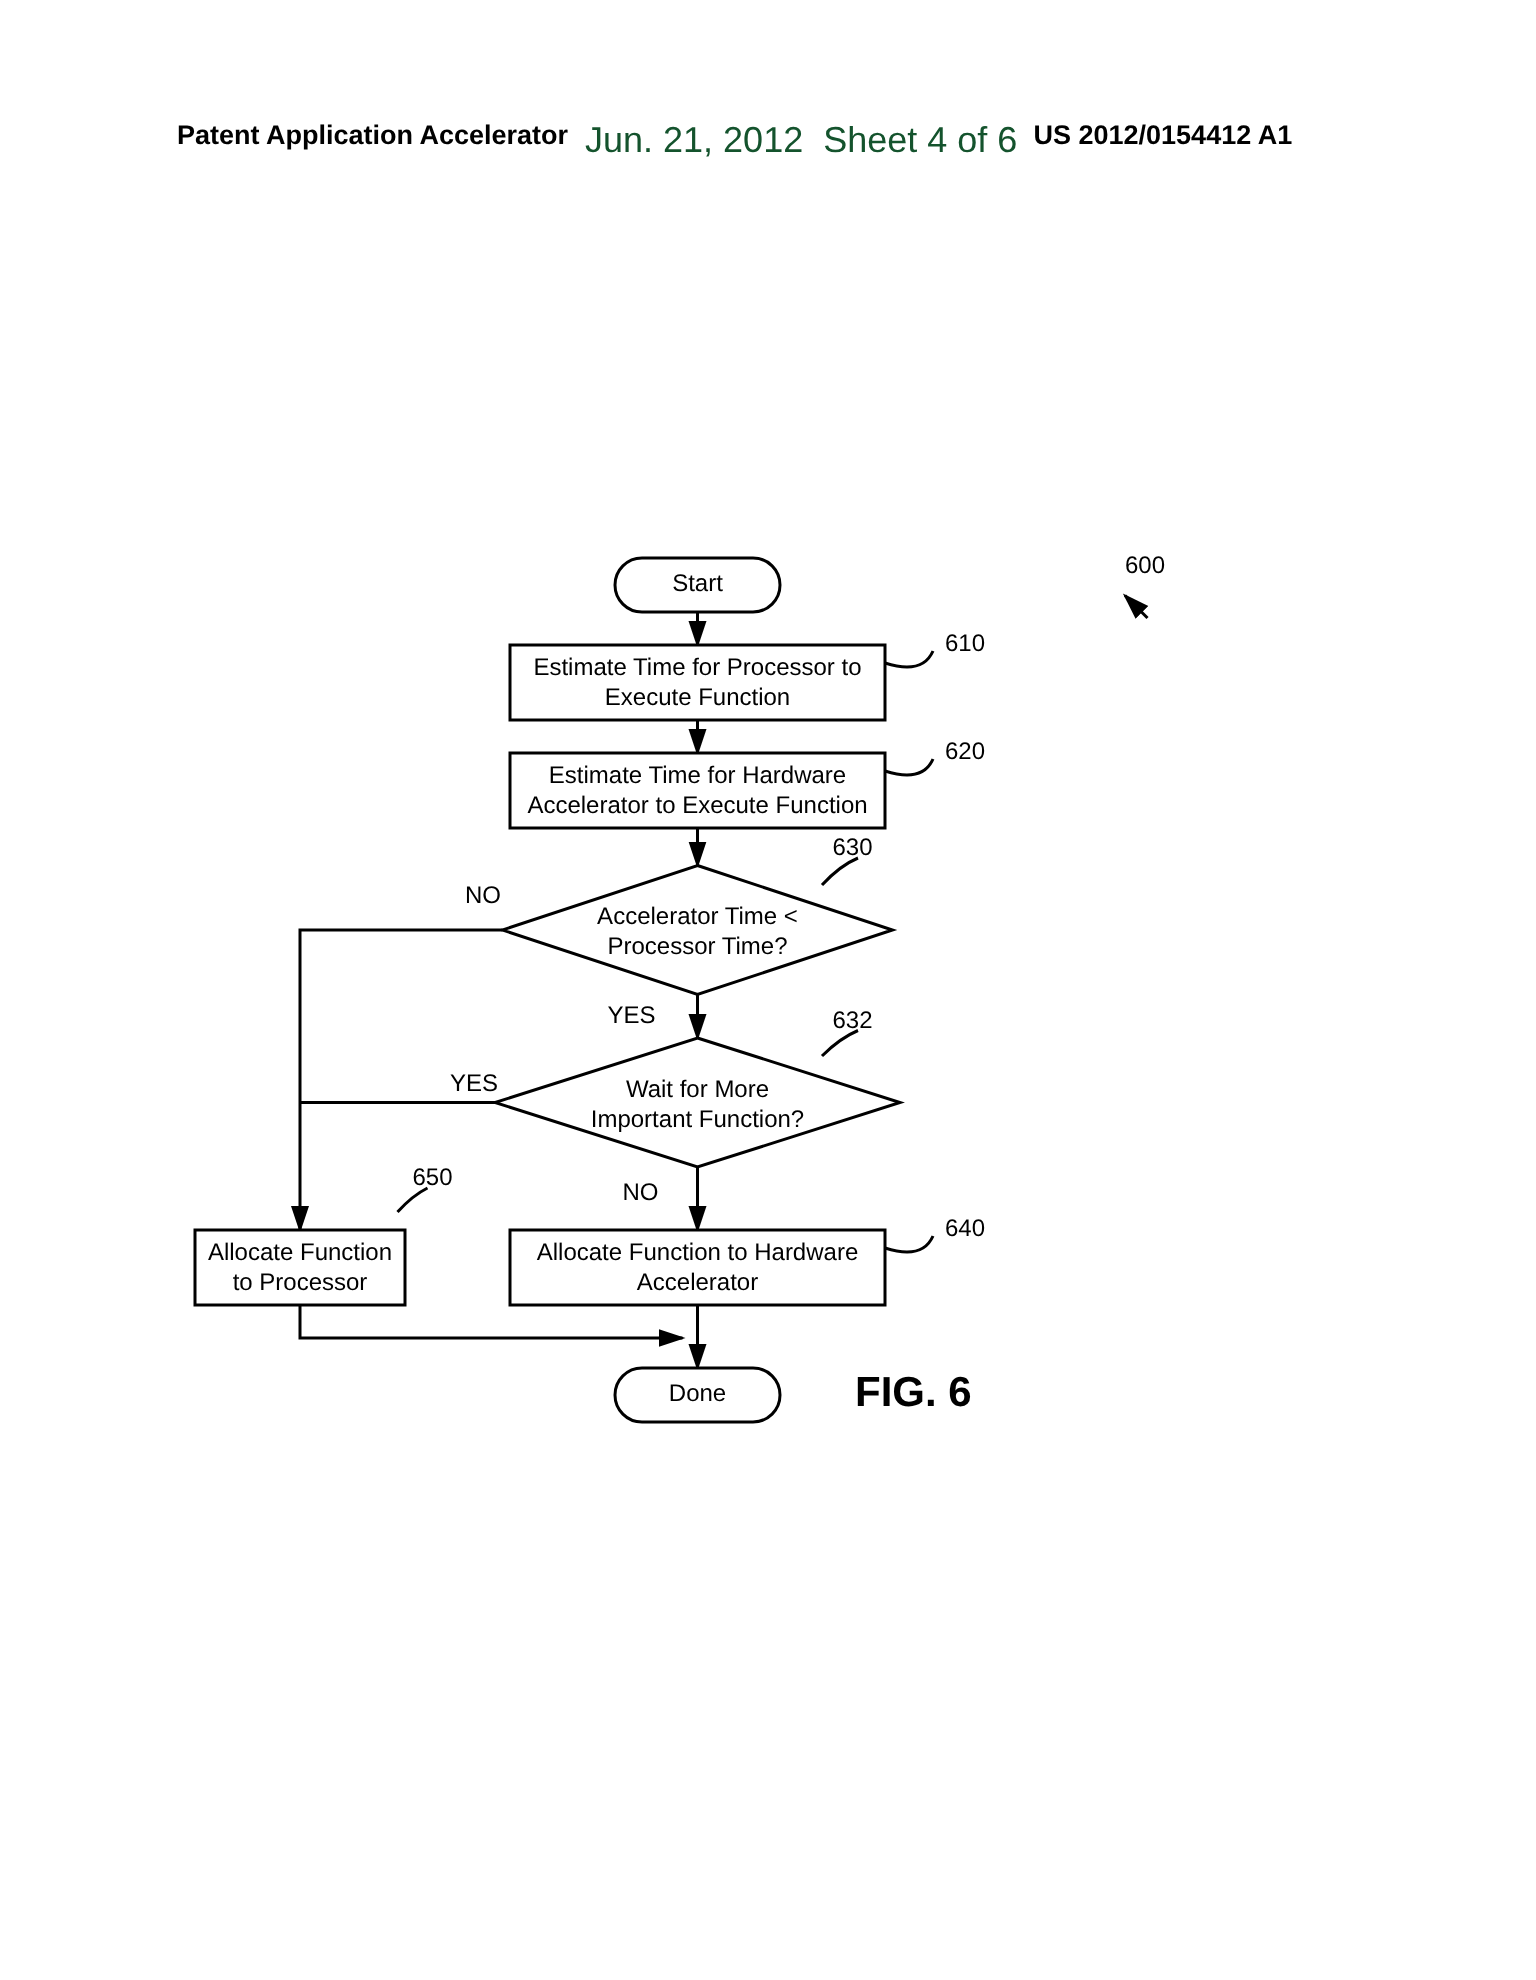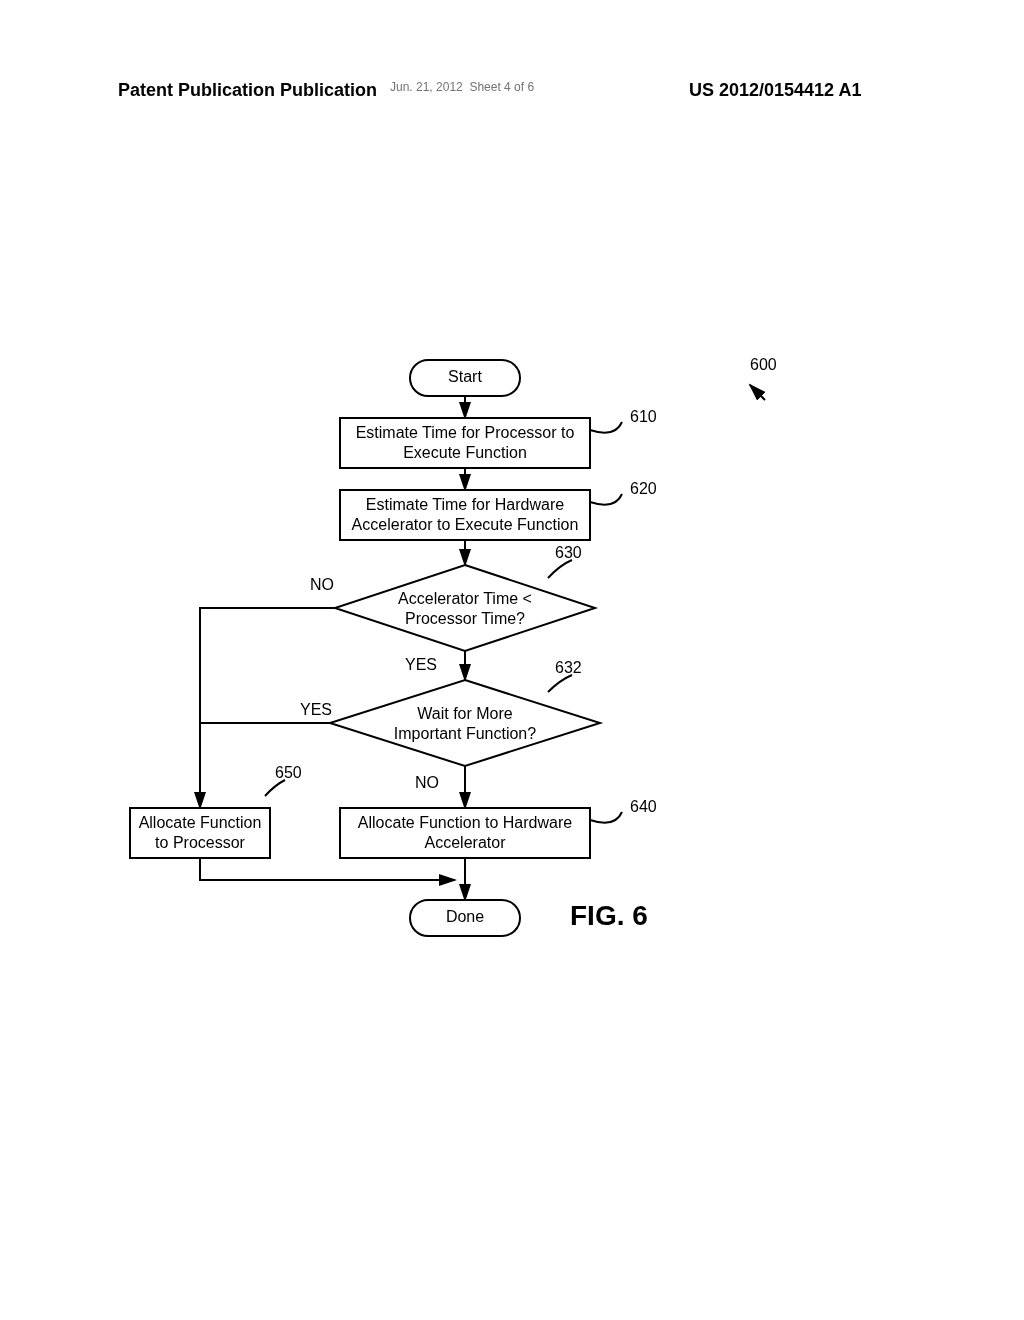--- a/index.html
+++ b/index.html
@@ -21,33 +21,33 @@
   .header-left {
     position: absolute;
     left: 118px;
     font-weight: bold;
     font-size: 18px;
     color: #000;
   }
   .header-mid {
     position: absolute;
     left: 390px;
-    font-size: 12px;
-    color: #737373;
+    font-size: 24px;
+    color: #14532d;
   }
   .header-right {
     position: absolute;
     left: 689px;
     font-weight: bold;
     font-size: 18px;
     color: #000;
   }
   .canvas {
     position: absolute;
-    top: 340px;
+    top: 352px;
     left: 0;
     width: 894px;
     height: 620px;
   }
   svg { display: block; }
   .box {
     fill: #fff;
     stroke: #000;
     stroke-width: 2;
   }
@@ -87,21 +87,21 @@
   .curve {
     stroke: #000;
     stroke-width: 2;
     fill: none;
   }
 </style>
 </head>
 <body>
 
 <div class="header">
-  <span class="header-left">Patent Publication Publication</span>
+  <span class="header-left">Patent Application Accelerator</span>
   <span class="header-mid"><span>Jun. 21, 2012</span>&nbsp;&nbsp;<span>Sheet 4 of 6</span></span>
   <span class="header-right">US 2012/0154412 A1</span>
 </div>
 
 <div class="canvas">
 <svg width="1024" height="640" viewBox="0 0 1024 640">
   <defs>
     <marker id="arrow" markerWidth="10" markerHeight="10" refX="8" refY="3" orient="auto" markerUnits="strokeWidth">
       <path d="M0,0 L0,6 L9,3 z" fill="#000"></path>
     </marker>

